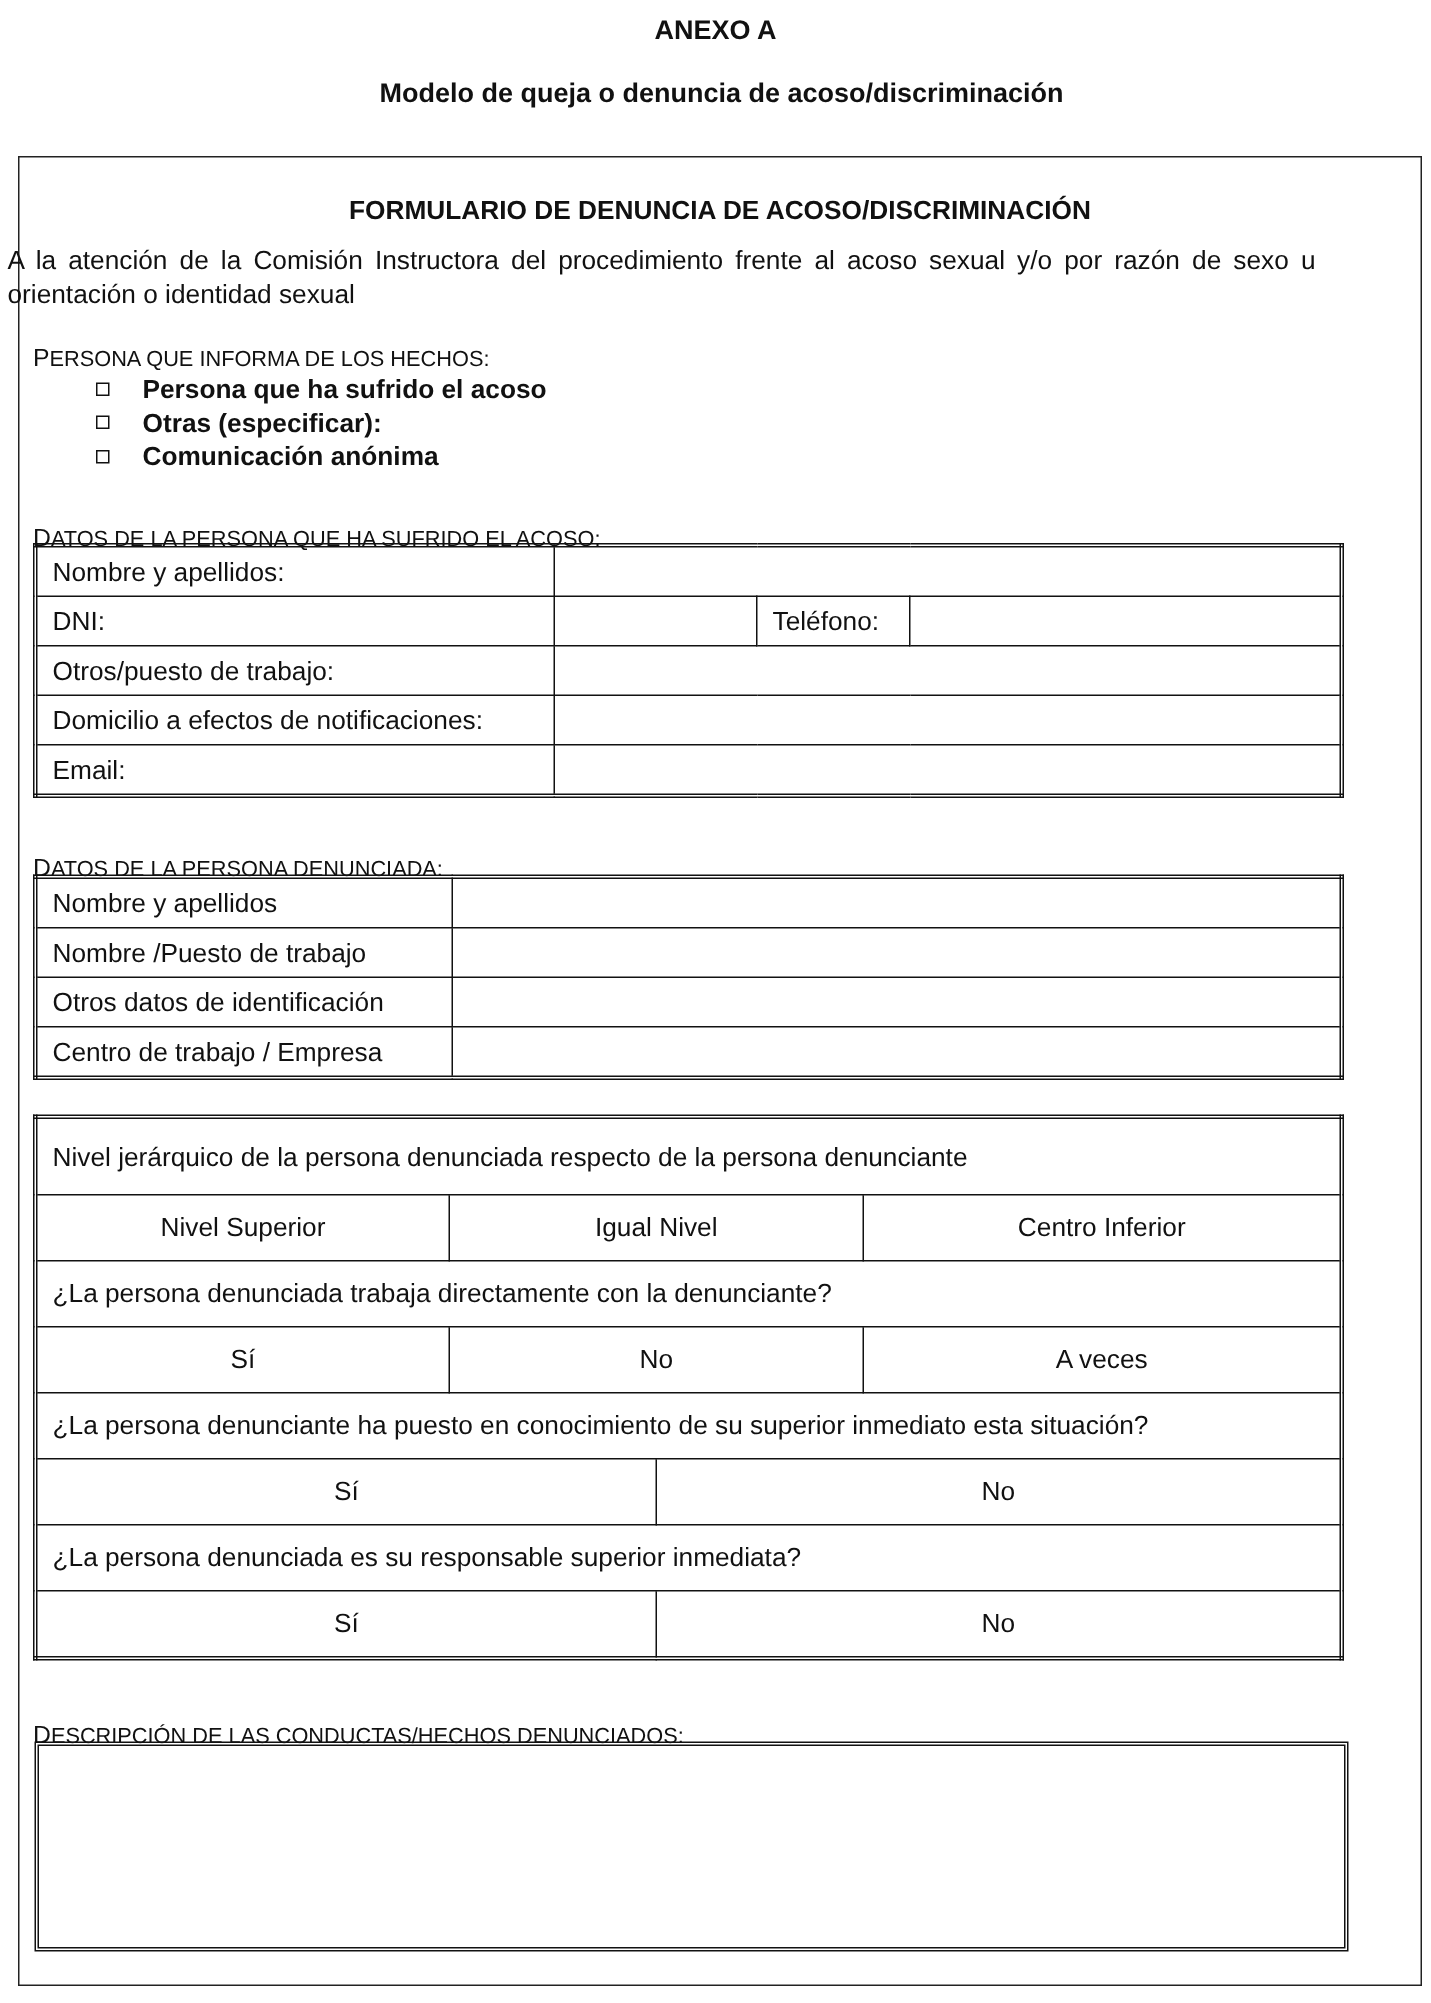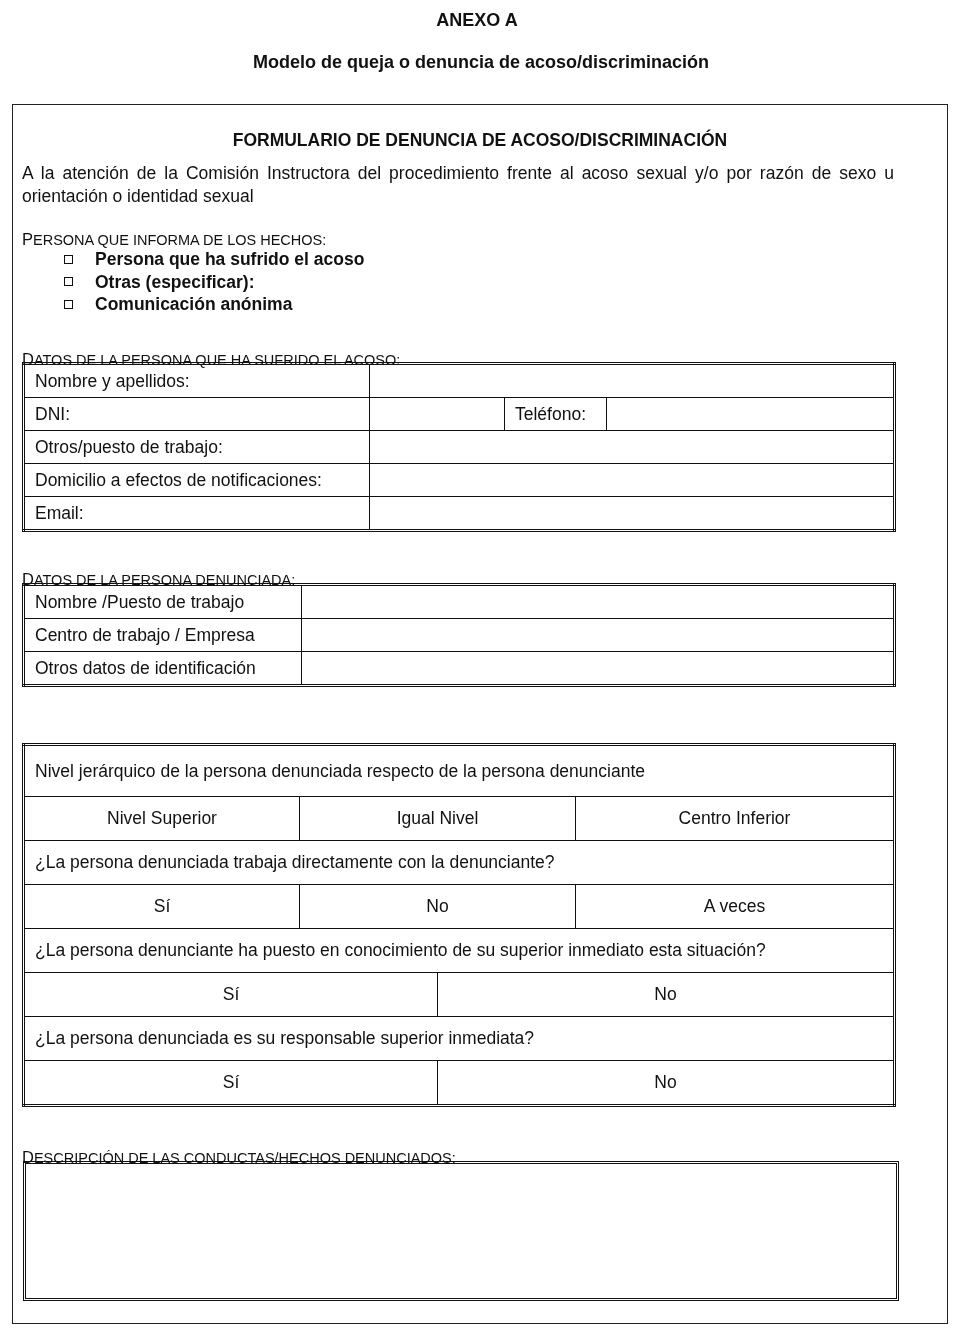--- a/index.html
+++ b/index.html
@@ -2,21 +2,21 @@
 <html><head>
 <meta charset="utf-8">
 <style>
   html, body { margin:0; padding:0; background:#ffffff; }
   body { width:954px; height:1335px; position:relative; font-family:"Liberation Sans", sans-serif; color:#111; overflow:hidden; }
   .abs { position:absolute; }
   .h1 { left:0; width:954px; top:10px; text-align:center; font-weight:bold; font-size:18px; }
   .h2 { left:0; width:962px; top:52px; text-align:center; font-weight:bold; font-size:18px; }
   .frame { left:12px; top:104px; width:936px; height:1220px; border:1px solid #222; box-sizing:border-box; }
   .form-title { left:12px; width:936px; top:130px; text-align:center; font-weight:bold; font-size:17.5px; }
-  .intro { left:22px; width:872px; top:162px; font-size:17.5px; line-height:23px; text-align:justify; text-align-last:left; }
+  .intro { left:5px; width:872px; top:162px; font-size:17.5px; line-height:23px; text-align:justify; text-align-last:left; }
   .smallcaps { font-size:15px; letter-spacing:0; }
   .smallcaps .big { font-size:16.5px; }
   .sec { left:22px; font-size:14.5px;margin-top:13px; }
   .opts { left:64px; top:248px; font-size:17.5px; line-height:22.5px; }
   .opt { display:flex; align-items:center;font-weight:bold; }
   .cb { width:9px; height:9px; border:1.6px solid #111; margin-right:22px; display:inline-block; box-sizing:border-box; }
   table.t { position:absolute; border-collapse:collapse; border:3px double #111; font-size:17.5px; table-layout:fixed; }
   table.t td { border:1px solid #111; padding:0 10px; height:32px; vertical-align:middle; }
   table.t td.c { text-align:center; }
   .desc { left:23px; top:1161px; width:876px; height:140px; border:3px double #111; box-sizing:border-box; }
@@ -85,30 +85,34 @@
   </table>
 
 <div class="abs sec smallcaps" style="top:557px;"><span class="big">D</span><span>ATOS DE LA PERSONA DENUNCIADA:</span></div>
 
 <table class="t" style="left:22px; top:583px; width:874px;">
   <colgroup>
       <col style="width:278px">
       <col>
     </colgroup>
   <tbody>
+      <tr>
+    <td>Nombre y apellidos</td>
+    <td></td>
+  </tr>
   <tr>
     <td>Nombre /Puesto de trabajo</td>
     <td></td>
   </tr>
   <tr>
-    <td>Centro de trabajo / Empresa</td>
+    <td>Otros datos de identificación</td>
     <td></td>
   </tr>
   <tr>
-    <td>Otros datos de identificación</td>
+    <td>Centro de trabajo / Empresa</td>
     <td></td>
   </tr>
 </tbody>
   </table>
 
 <table class="t" style="left:22px; top:743px; width:874px;">
   <colgroup>
     <col style="width:138px">
       <col style="width:138px">
       <col style="width:138px">

